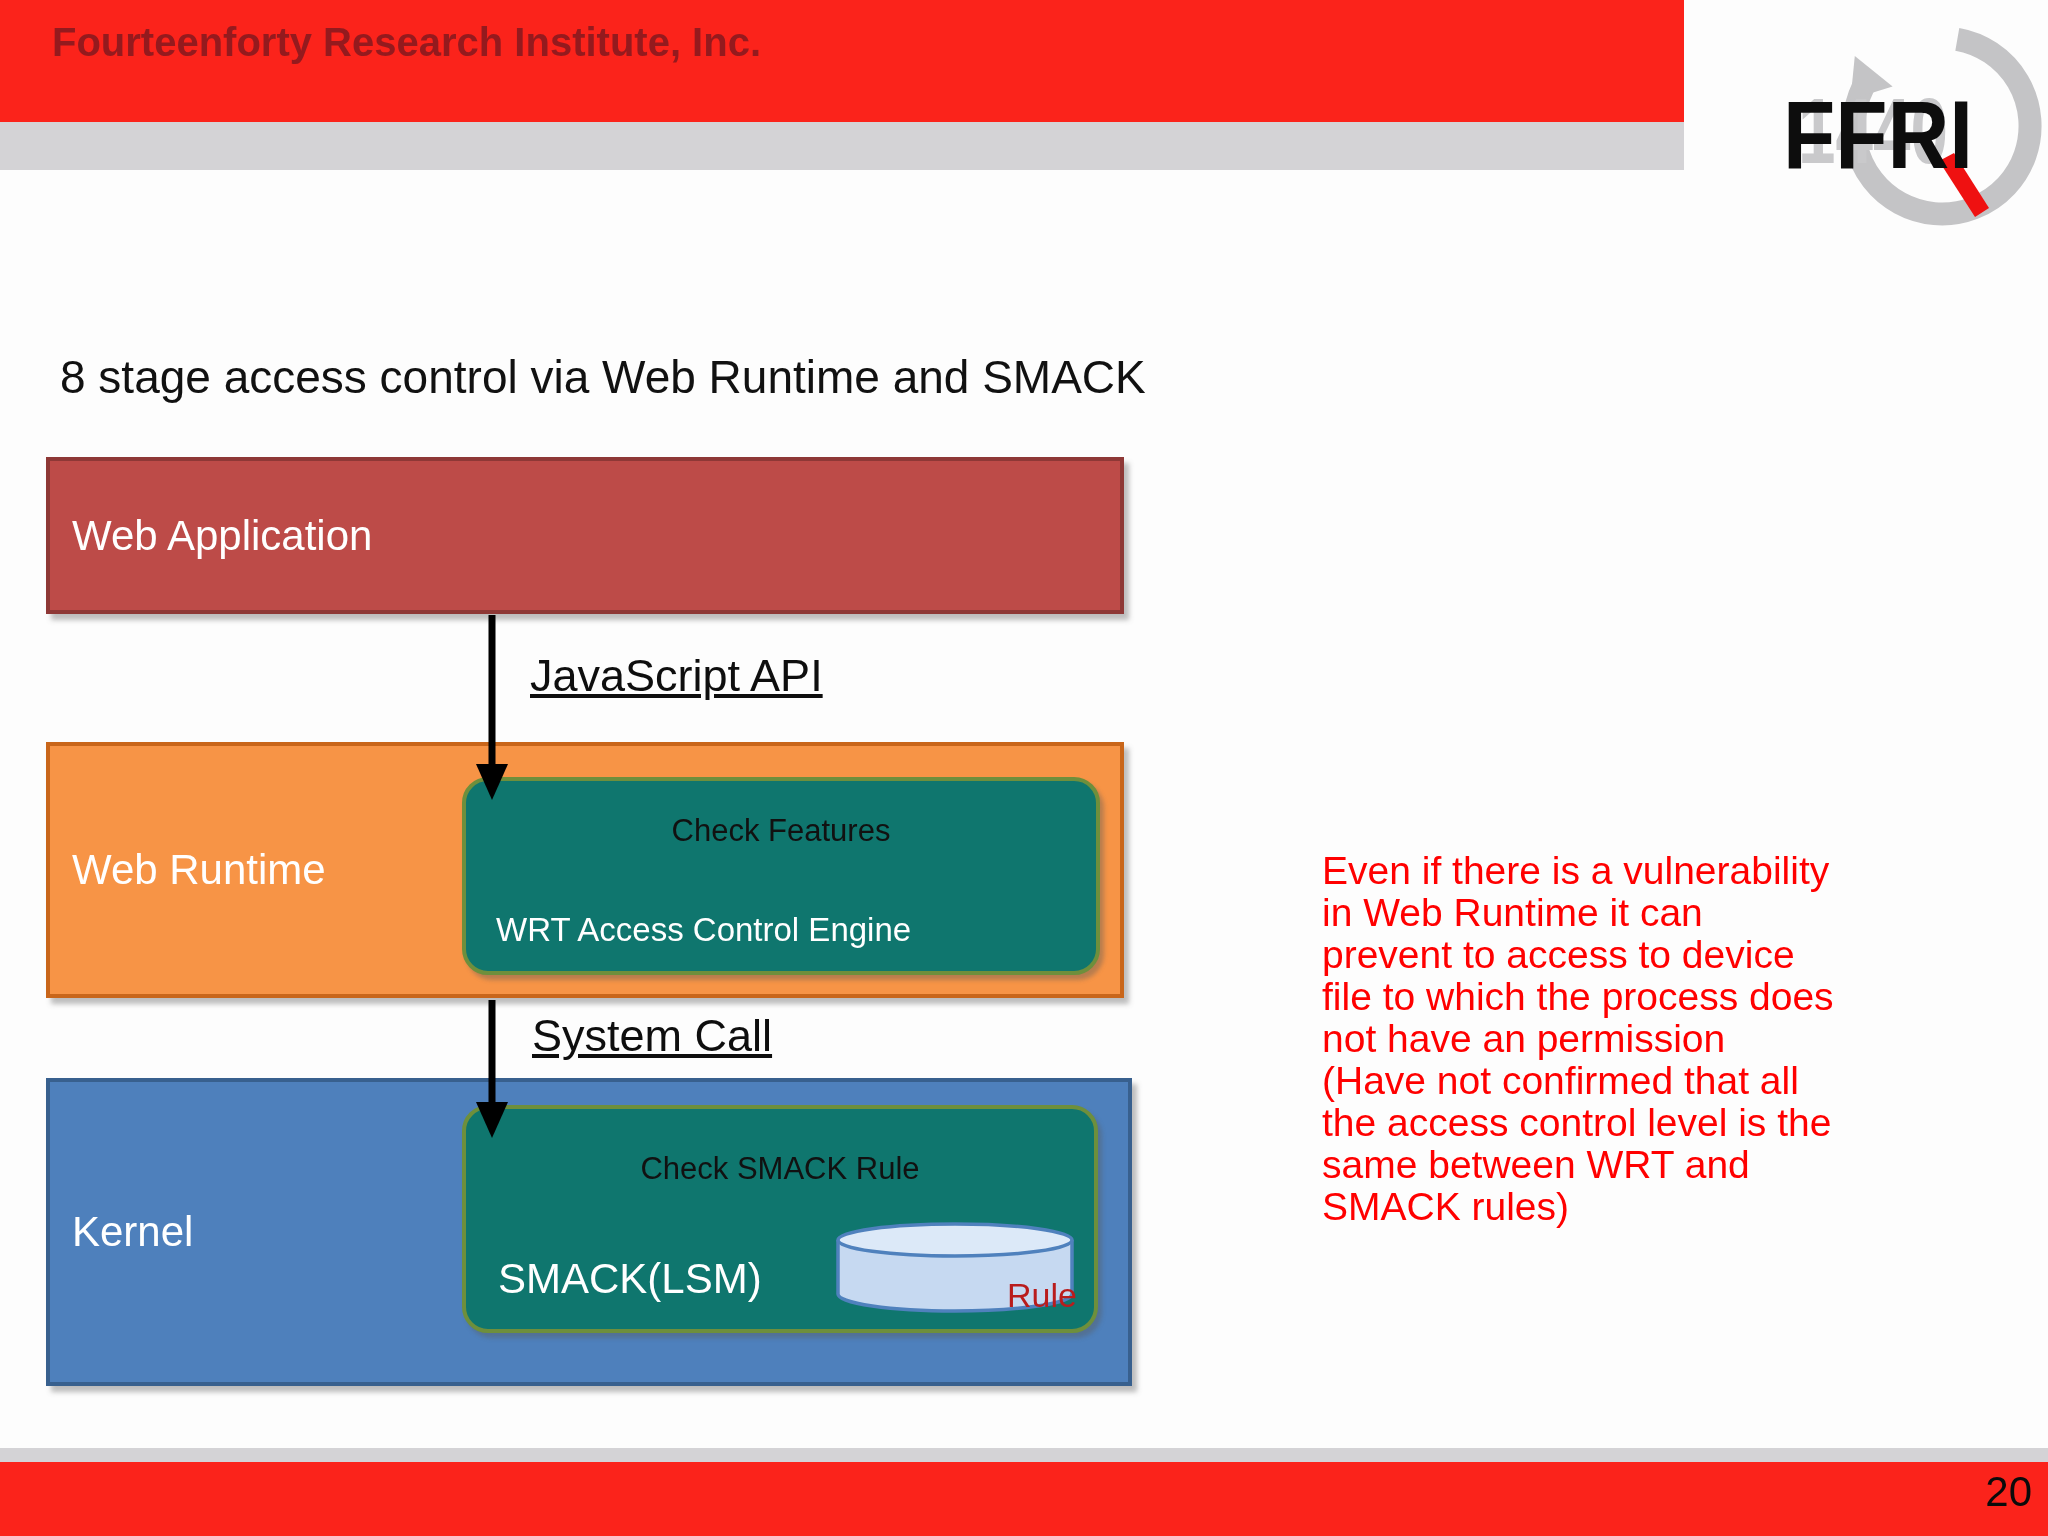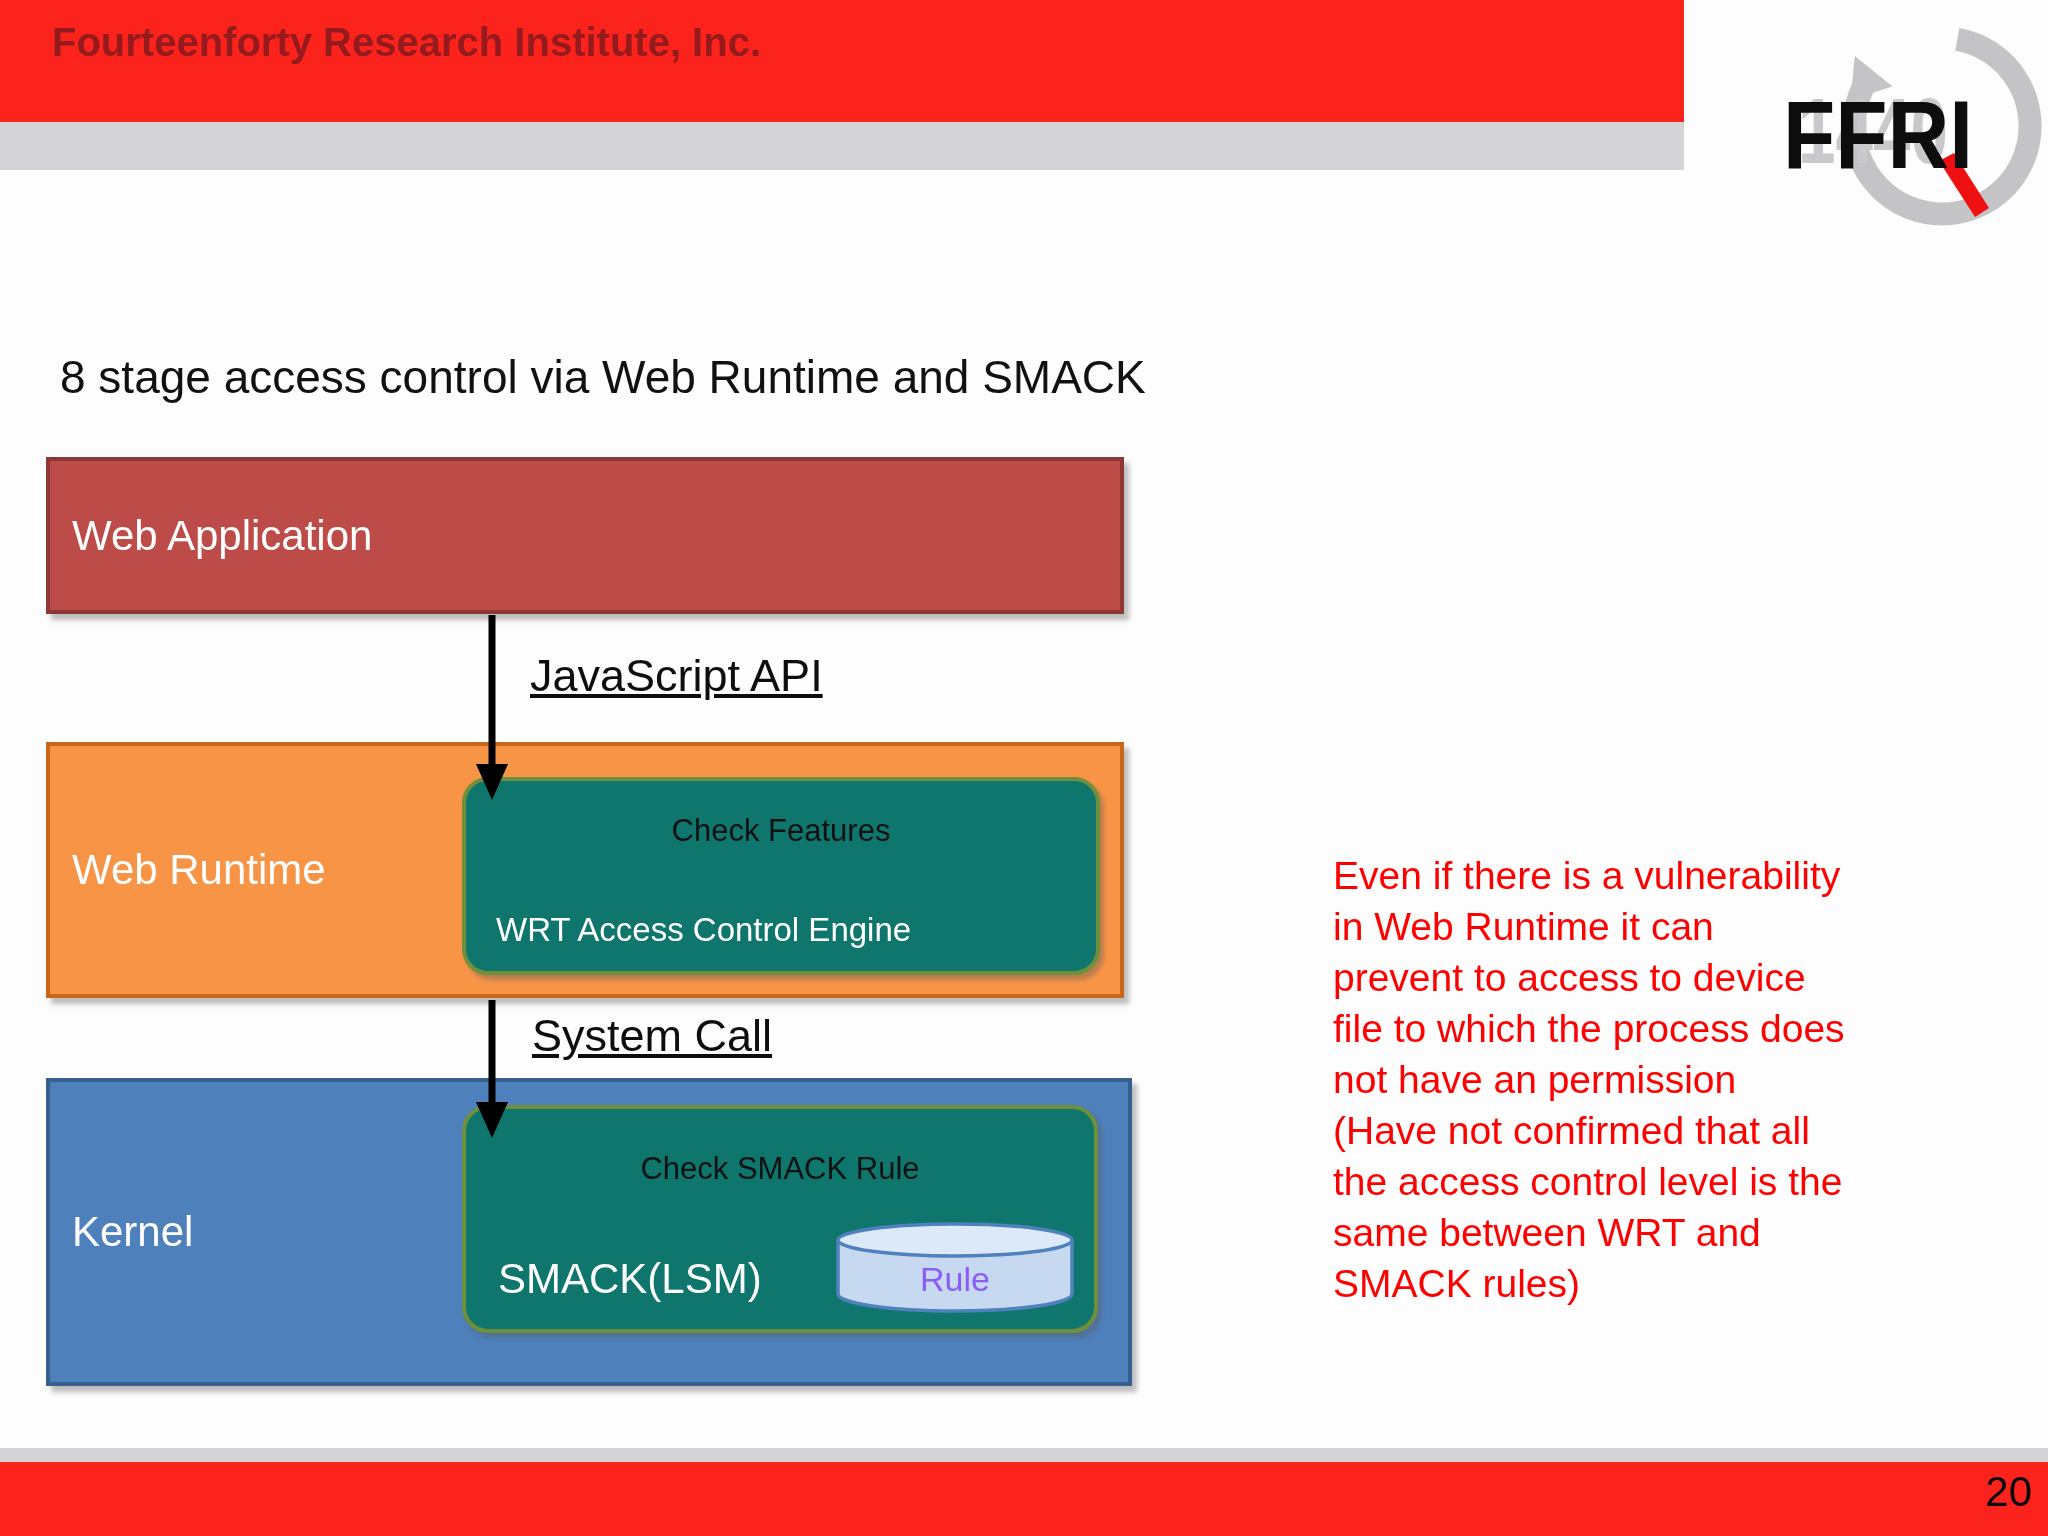--- a/index.html
+++ b/index.html
@@ -37,25 +37,25 @@
   .green-sub.wrt{left:30px;bottom:22px;font-size:33px;}
   .green-sub.smack{left:32px;bottom:26px;font-size:42px;text-align:center;}
 
   
   .flow-label{color:#0e0e0e;font-size:45px;white-space:nowrap;text-decoration:underline;}
   .label-jsapi{left:530px;top:650px;}
   .label-syscall{left:532px;top:1010px;}
 
   
   .cylinder-box{left:833px;top:1218px;width:244px;height:104px;}
-  .cylinder-label{position:absolute;left:0;top:42px;width:100%;text-align:center;font-size:34px;color:#8b5cf6;}
+  .cylinder-label{position:absolute;left:0;top:58px;width:100%;text-align:right;font-size:34px;color:#b91c1c;}
 
   
-  .annotation{left:1322px;top:850px;width:620px;font-size:39px;line-height:51px;
-              color:#ff0000;white-space:pre-line;margin-left:11px;}
+  .annotation{left:1322px;top:850px;width:620px;font-size:39px;line-height:42px;
+              color:#ff0000;white-space:pre-line;}
 
   
   .footer-gray{left:0;top:1448px;width:2048px;height:14px;background:#d4d3d6;}
   .footer-red{left:0;top:1462px;width:2048px;height:74px;background:#fb231b;}
   .page-number{left:1980px;top:1468px;width:52px;font-size:42px;font-weight:normal;color:#0b0b0b;text-align:right;}
 
   .arrows-overlay{left:0;top:0;width:2048px;height:1536px;pointer-events:none;}
 </style>
 </head>
 <body>

